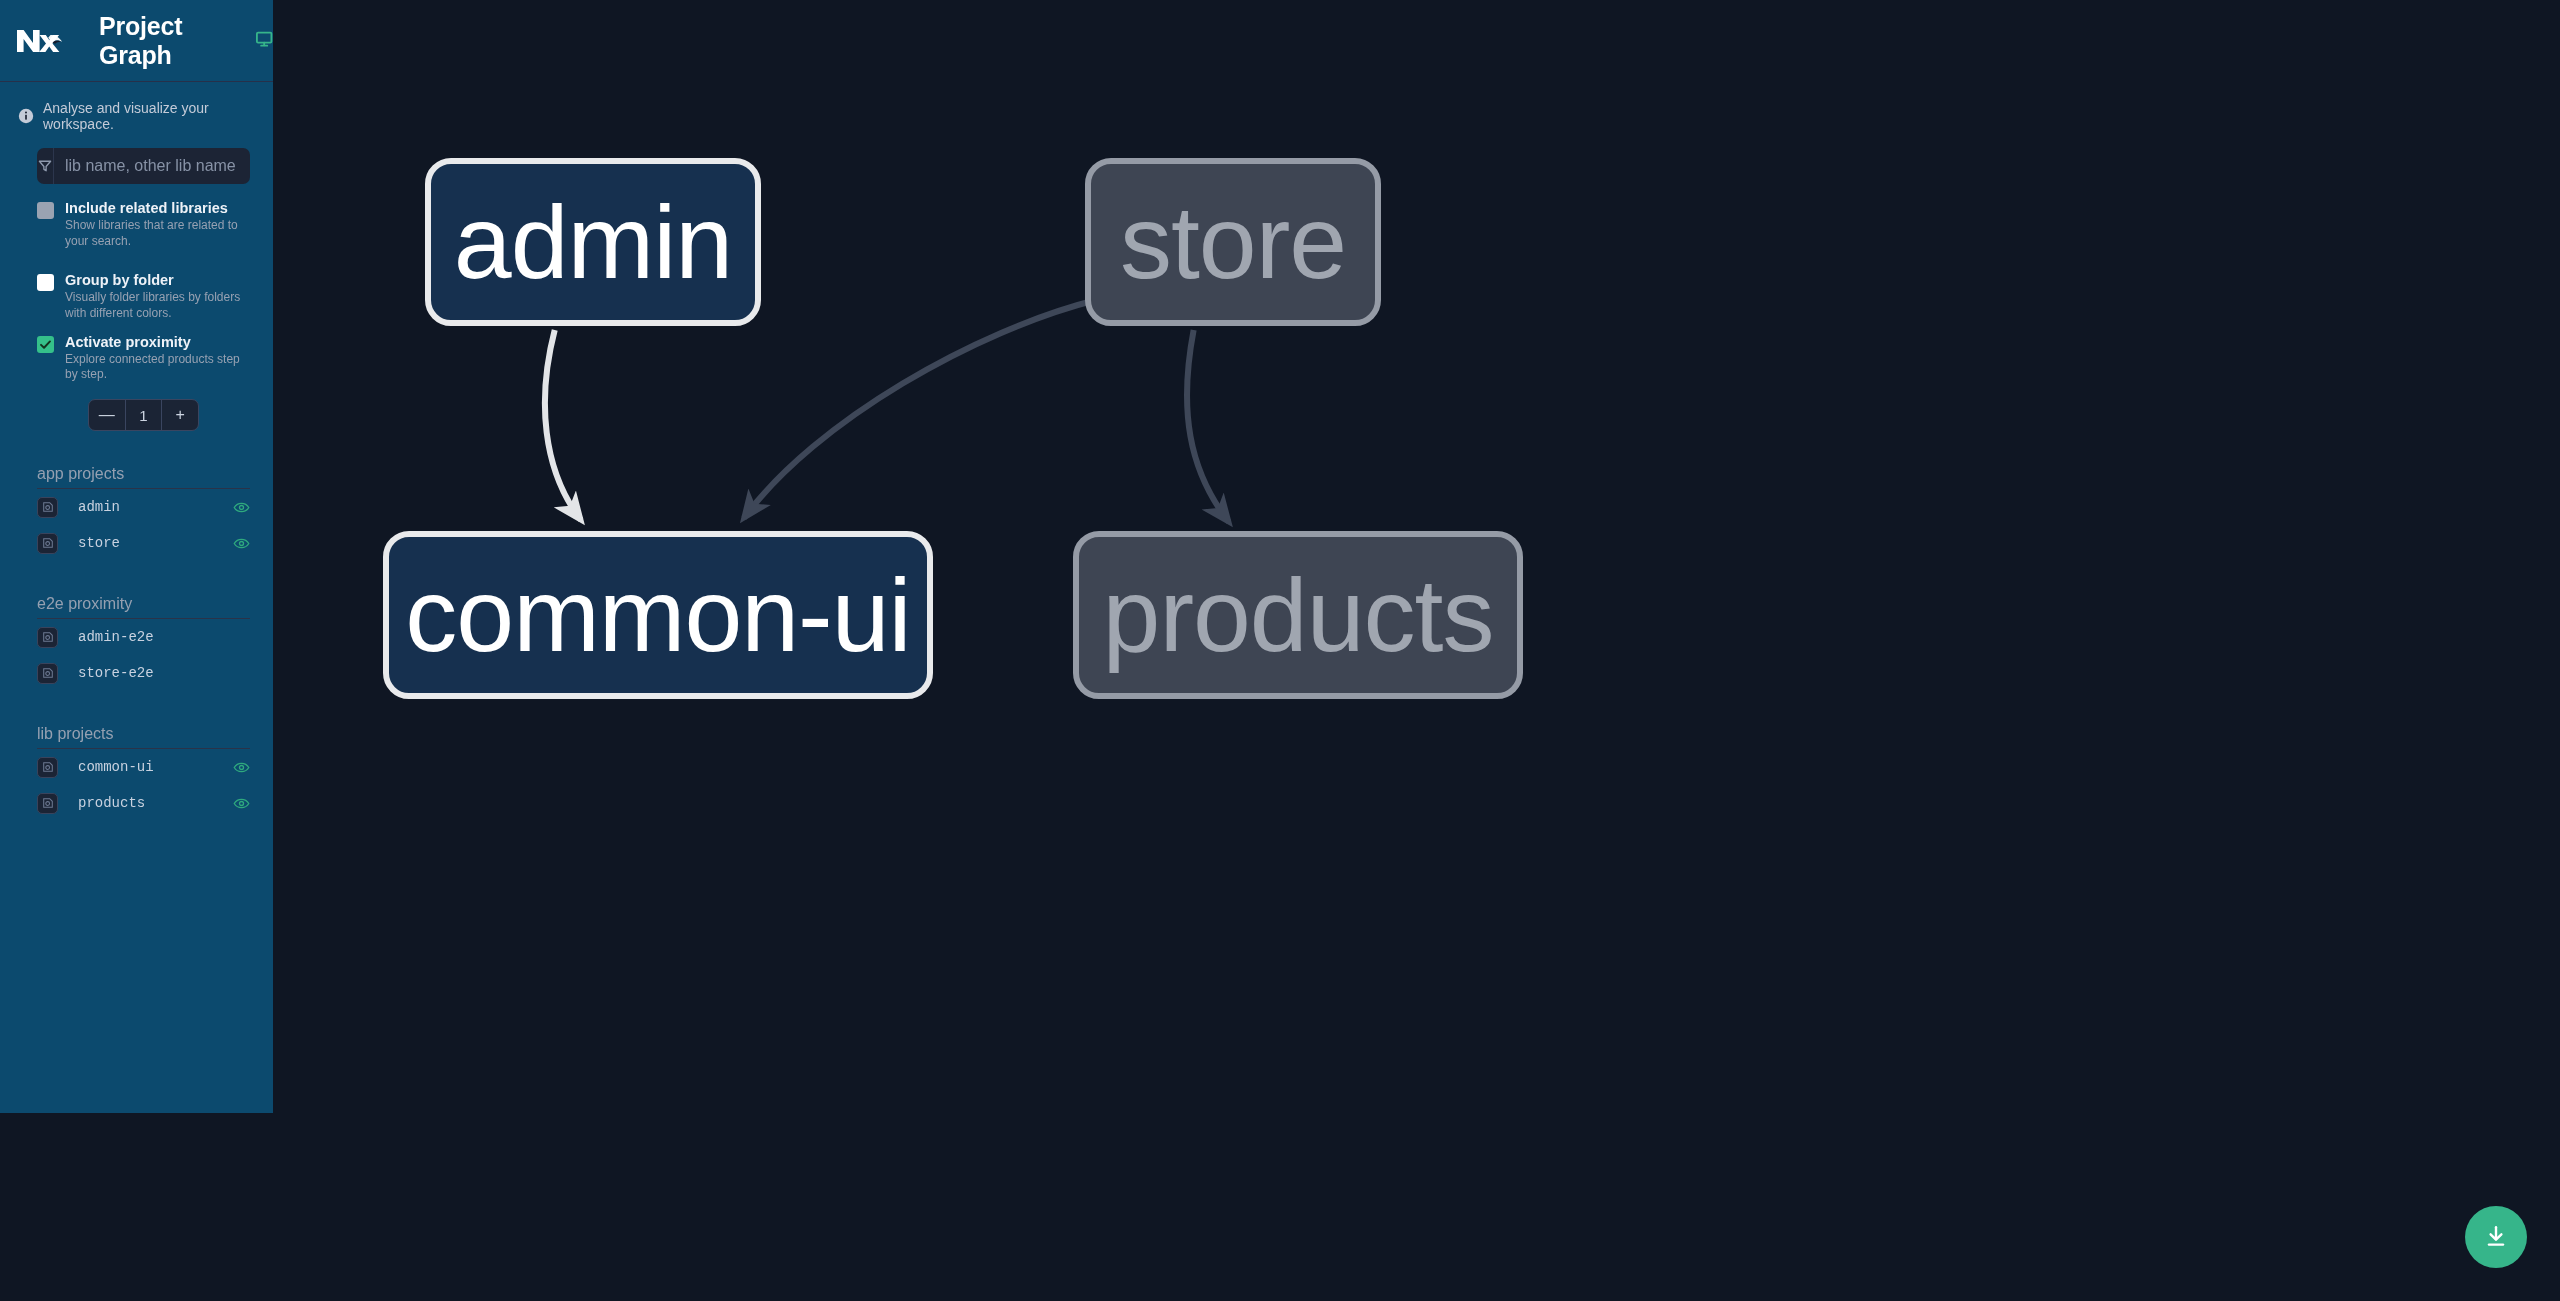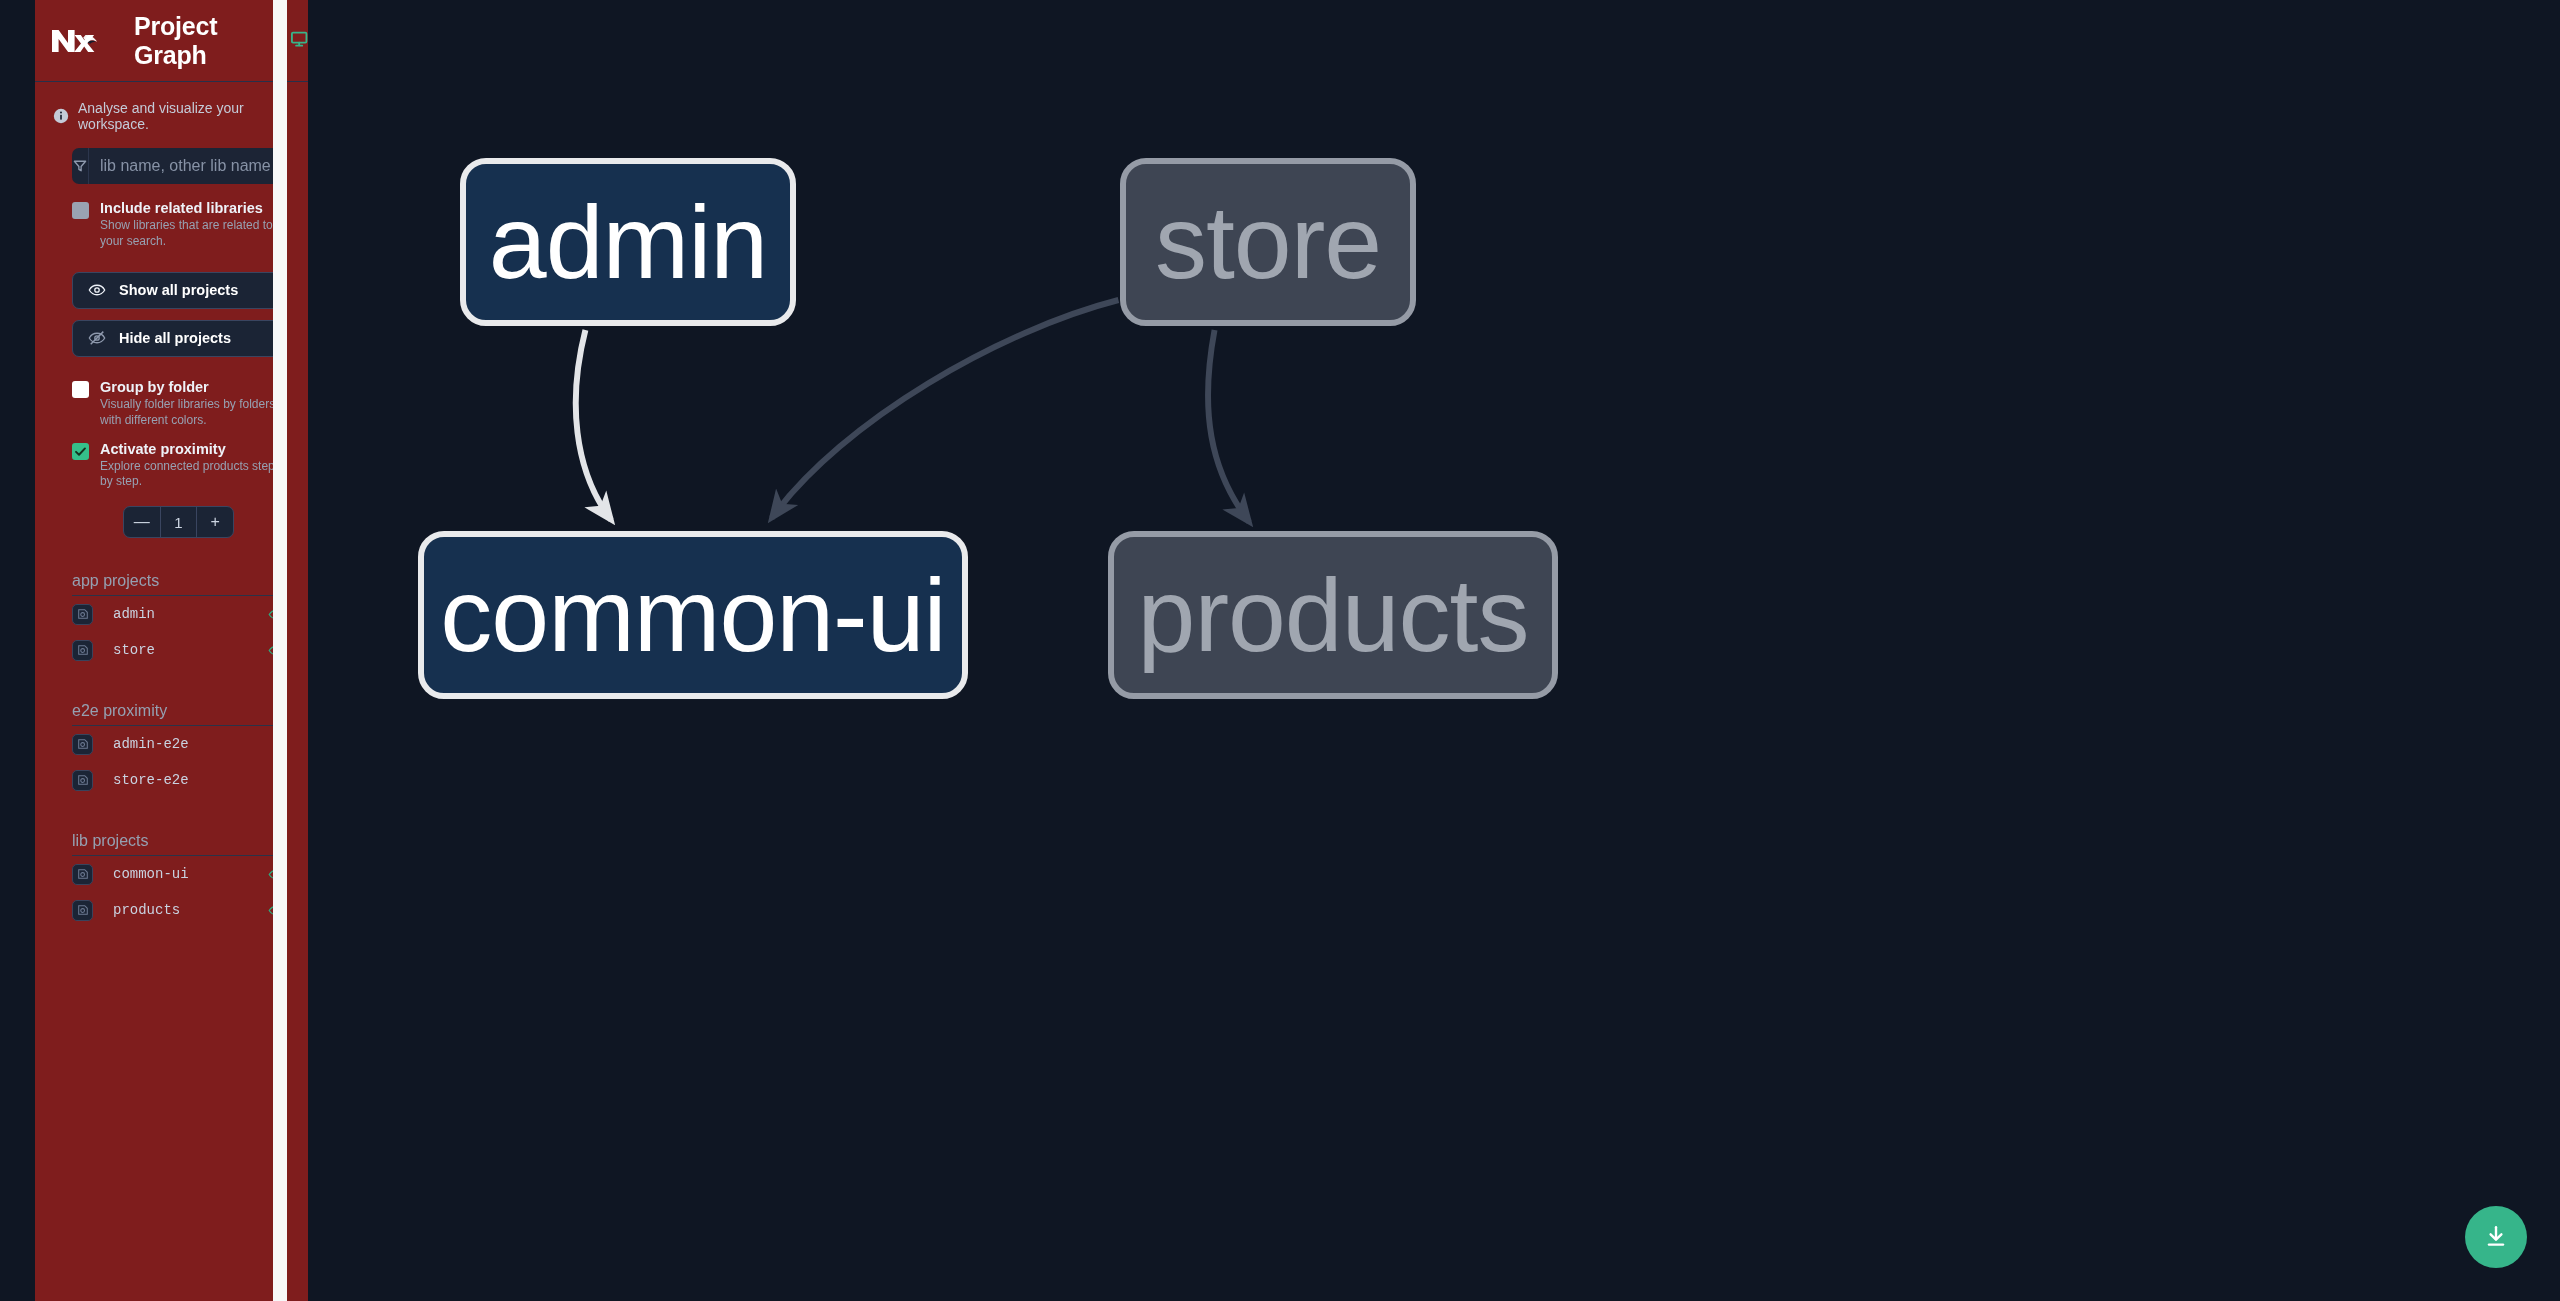--- a/index.html
+++ b/index.html
@@ -6,25 +6,25 @@
   html, body {
     width: 2560px; height: 1301px;
     background: #0f1623;
     font-family: "Liberation Sans", sans-serif;
     overflow: hidden;
   }
   #app { position: relative; width: 2560px; height: 1301px; display: flex; }
 
   
   #sidebar {
-    width: 273px; height: 1301px;
-    background: #7f1d1d;
+    width: 273px; height: 1113px;
+    background: #0c4a6e;
     flex: 0 0 273px;
     position: relative;
-    display: flex; flex-direction: column; margin-left: 35px;
+    display: flex; flex-direction: column;
   }
   #sidebar-scroll-track {
     position: absolute; top: 0; left: 273px;
     width: 14px; height: 1301px;
     background: #f7f8f9;
   }
 
   .sb-header {
     height: 82px;
     display: flex; align-items: center;
@@ -225,41 +225,20 @@
       </div>
 
       <div class="check-row">
         <span class="cbox"></span>
         <span class="ck-text">
           <span class="ck-label" style="display:block">Include related libraries</span>
           <span class="ck-desc" style="display:block">Show libraries that are related to your search.</span>
         </span>
       </div>
 
-      <div class="btn-row">
-        <button class="sb-btn">
-          <span class="eye-ic">
-            <svg viewBox="0 0 22 22" fill="none" stroke="#eef2f8" stroke-width="1.6" xmlns="http://www.w3.org/2000/svg">
-              <path d="M1.6 11S4.8 5.2 11 5.2 20.4 11 20.4 11 17.2 16.8 11 16.8 1.6 11 1.6 11z"></path>
-              <circle cx="11" cy="11" r="2.7"></circle>
-            </svg>
-          </span>
-          <span>Show all projects</span>
-        </button>
-        <button class="sb-btn">
-          <span class="eye-ic">
-            <svg viewBox="0 0 22 22" fill="none" stroke="#8e99ad" stroke-width="1.6" xmlns="http://www.w3.org/2000/svg">
-              <path d="M1.6 11S4.8 5.2 11 5.2 20.4 11 20.4 11 17.2 16.8 11 16.8 1.6 11 1.6 11z"></path>
-              <circle cx="11" cy="11" r="2.7"></circle>
-              <line x1="3.3" y1="18.6" x2="18.7" y2="3.2" stroke-width="1.8"></line>
-            </svg>
-          </span>
-          <span>Hide all projects</span>
-        </button>
-      </div>
 
       <div class="check-row" style="margin-top:22px">
         <span class="cbox white"></span>
         <span class="ck-text">
           <span class="ck-label" style="display:block">Group by folder</span>
           <span class="ck-desc" style="display:block">Visually folder libraries by folders with different colors.</span>
         </span>
       </div>
 
       <div class="check-row" style="margin-top:12px">

